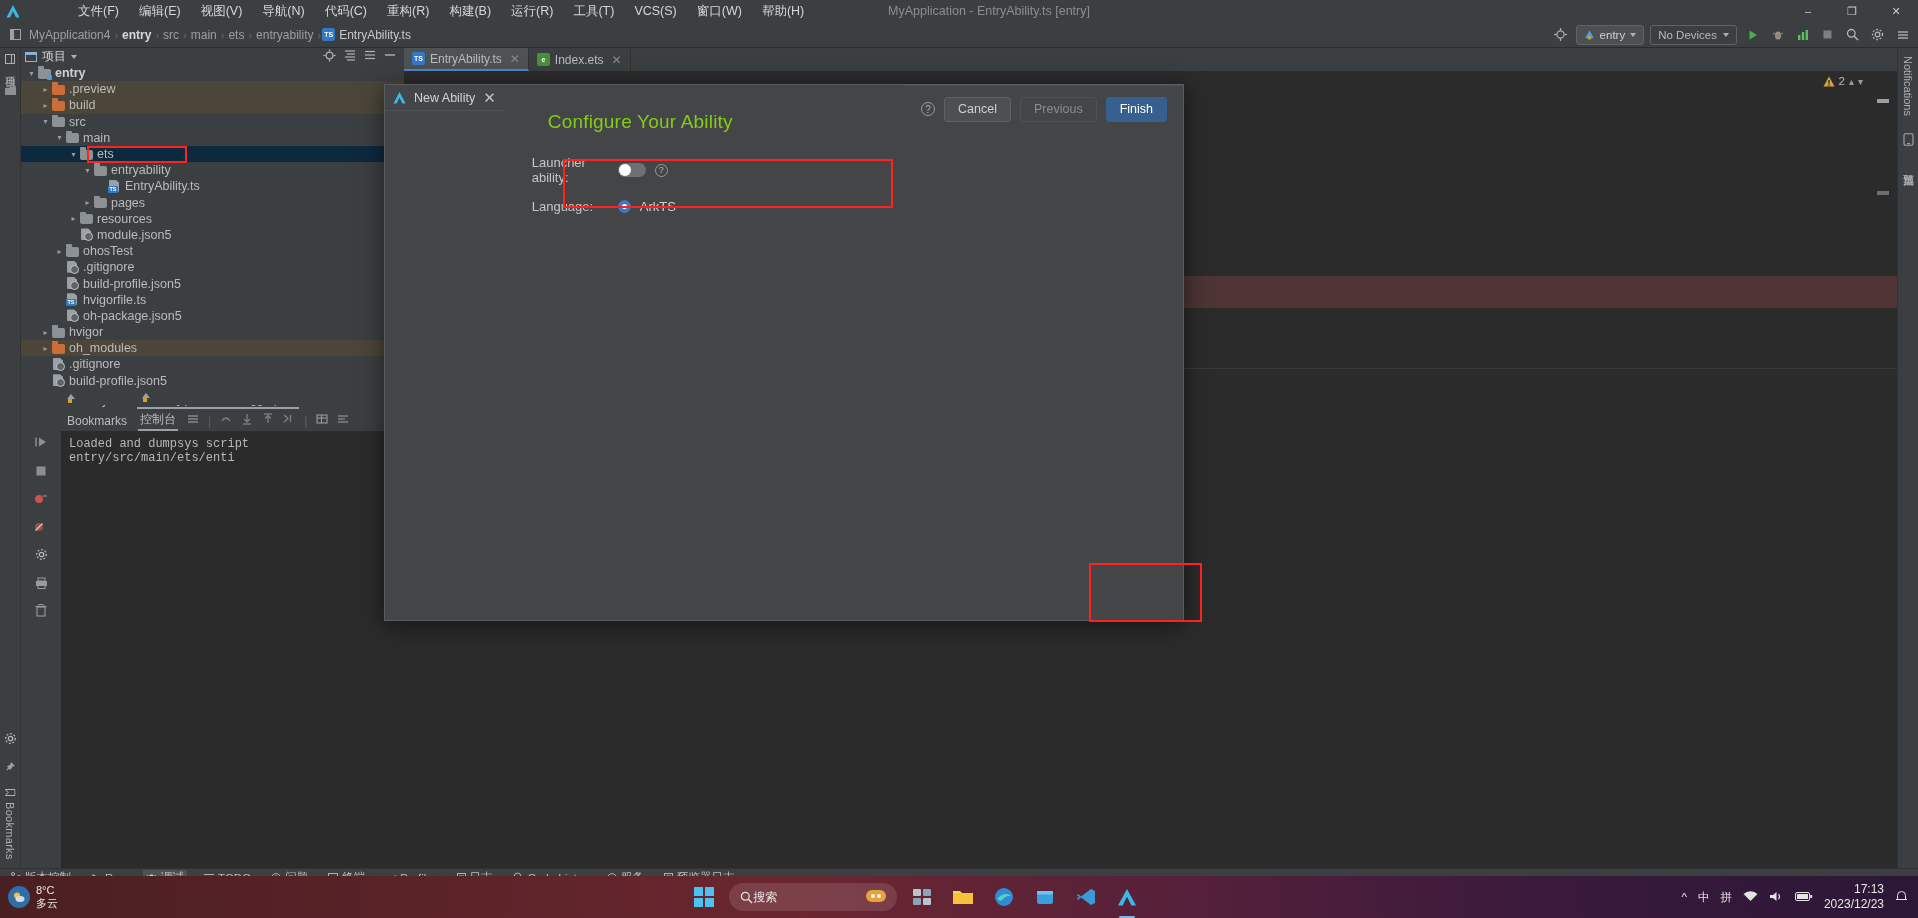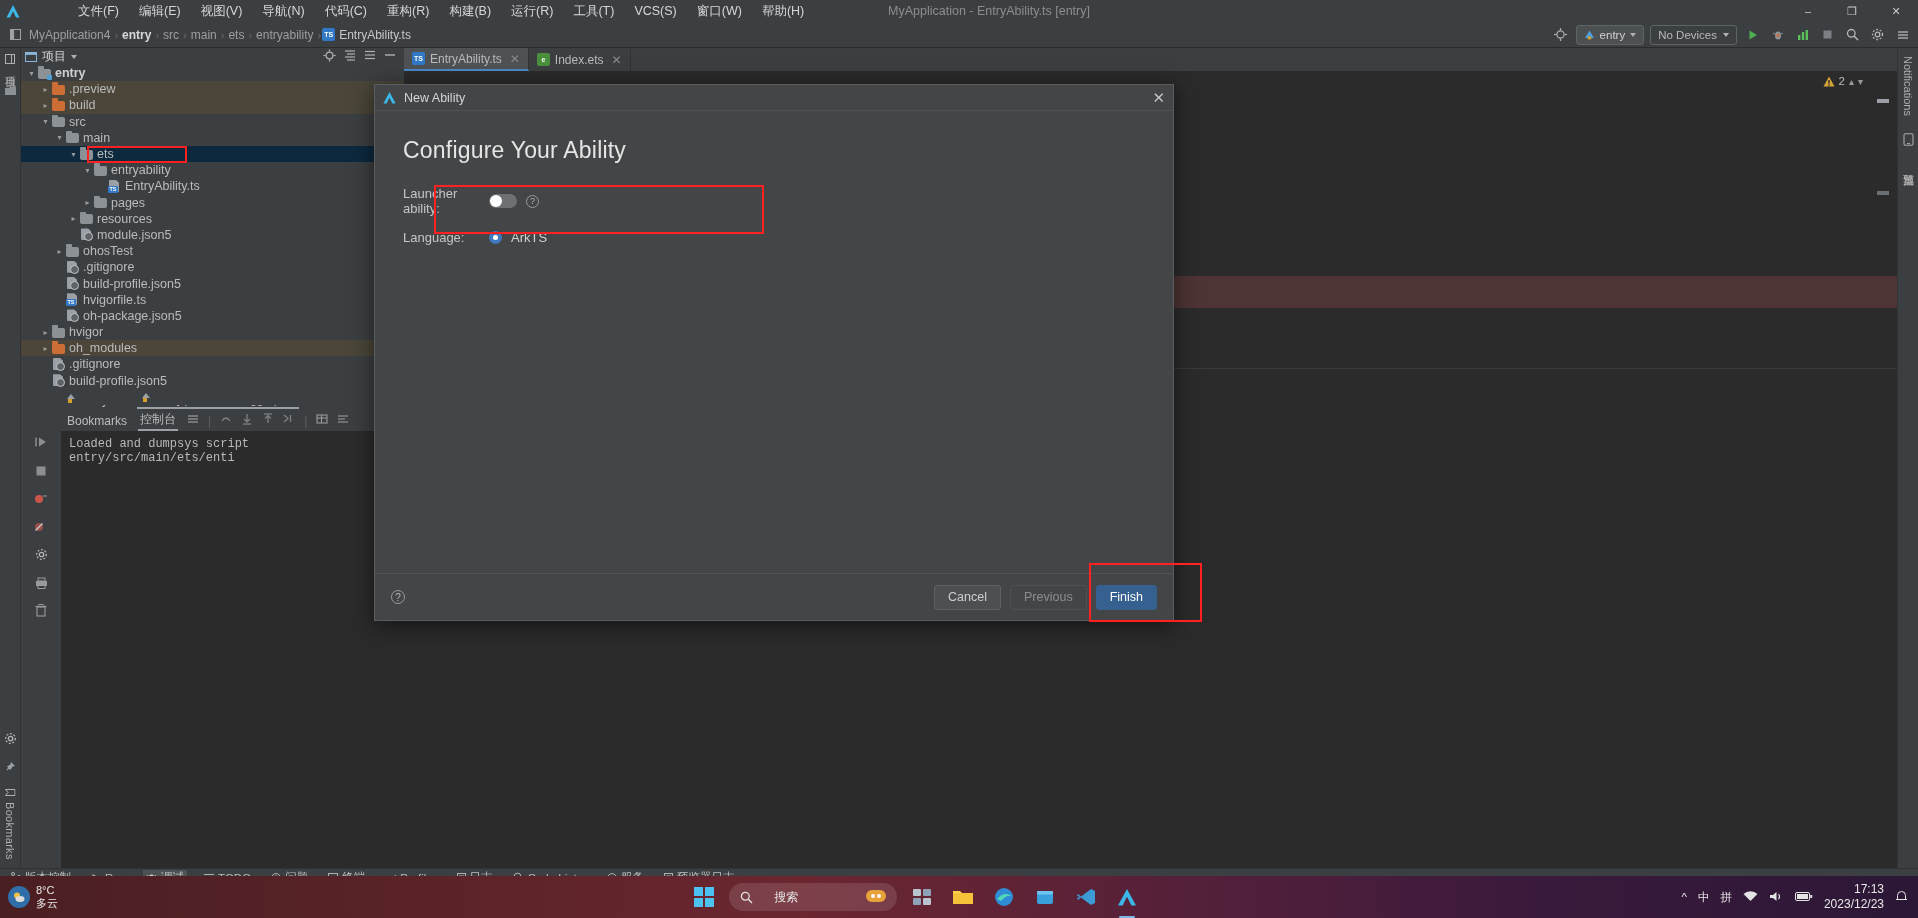--- a/index.html
+++ b/index.html
@@ -155,31 +155,31 @@
   .scrollmark { position:absolute; right:8px; width:12px; height:4px; }
   .right-rail {
     width:21px; background:#3c3f41; display:flex; flex-direction:column; align-items:center;
     padding-top:8px; gap:16px; border-left:1px solid #323232;
   }
   .right-rail .rv { writing-mode: vertical-rl; font-size:11px; color:#b0b0b0; }
 
   
   .overlay { position:absolute; inset:0; }
   .dialog {
-    position:absolute; left:374px; top:84px; width:800px; height:537px;
+    position:absolute; left:384px; top:84px; width:800px; height:537px;
     background:#434547; border:1px solid #5a5d5f; box-shadow: 0 4px 22px rgba(0,0,0,.55);
-    display:flex; flex-direction:column;
+    display:flex; flex-direction:row;
   }
   .dlg-title {
     height:26px; display:flex; align-items:center; gap:8px; padding:0 8px;
     font-size:12.5px; color:#d5d5d5; background:#434547; border-bottom:1px solid #4f5254;
   }
   .dlg-x { margin-left:auto; font-size:15px; color:#c3c3c3; line-height:1; }
   .dlg-body { flex:1; padding: 26px 28px 0 28px; position:relative; }
-  .dlg-h1 { font-size:23px; color:#e5e5e5; margin-bottom: 22px; letter-spacing:.2px;}
+  .dlg-h1 { font-size:19px; color:#84cc16; margin-bottom: 22px; letter-spacing:.2px;margin-left:16px;}
   .frow { display:flex; align-items:center; height:30px; margin-bottom:6px; }
   .flabel { width:86px; font-size:13px; color:#c6c6c6; text-align:left; }
   .finput {
     flex:1; height:25px; background:#45494a; border:1px solid #5a86b0;
     color:#dcdcdc; font-size:13px; padding: 0 8px; display:flex; align-items:center;
   }
   .toggle {
     width:28px; height:14px; border-radius:7px; background:#6e7173; position:relative; display:inline-block;
   }
   .toggle::after{
@@ -228,21 +228,21 @@
     position:absolute; left:0; right:0; bottom:0; height:42px;
     background: linear-gradient(90deg,#4a1f22 0%, #5a2328 22%, #6b2630 42%, #55203a 62%, #3a1a3c 80%, #2c1736 100%);
     display:flex; align-items:center; color:#e8e8e8; font-size:12px;
   }
   .tb-weather { display:flex; align-items:center; gap:6px; padding-left:8px; width:150px;}
   .tb-weather .wic { width:22px; height:22px; border-radius:50%; background:#2f6ea8; display:flex;align-items:center;justify-content:center; }
   .tb-center { display:flex; align-items:center; gap:9px; margin: 0 auto; }
   .tb-icon { width:32px; height:32px; display:flex; align-items:center; justify-content:center; border-radius:4px; }
   .tb-search {
     width:168px; height:28px; background: rgba(255,255,255,.12); border-radius:16px;
-    display:flex; align-items:center; gap:21px; padding: 0 11px; font-size:12px; color:#e6e6e6;
+    display:flex; align-items:center; gap:0; padding: 0 11px; font-size:12px; color:#e6e6e6;
   }
   .tb-right { display:flex; align-items:center; gap:11px; padding-right:10px; font-size:11.5px; }
   .tb-clock { display:flex; flex-direction:column; align-items:flex-end; line-height:1.25; font-size:12px; }
   .tb-active-underline { position:relative; }
   .tb-active-underline::after{
     content:''; position:absolute; left:50%; transform:translateX(-50%); bottom:-5px;
     width:16px; height:2.5px; background:#7fb4e8; border-radius:2px;
   }
 </style>
 </head>

